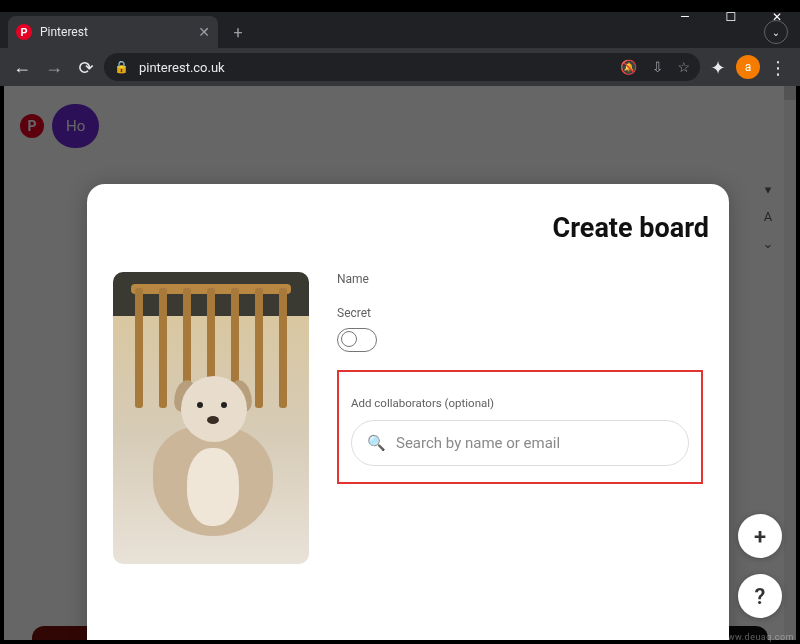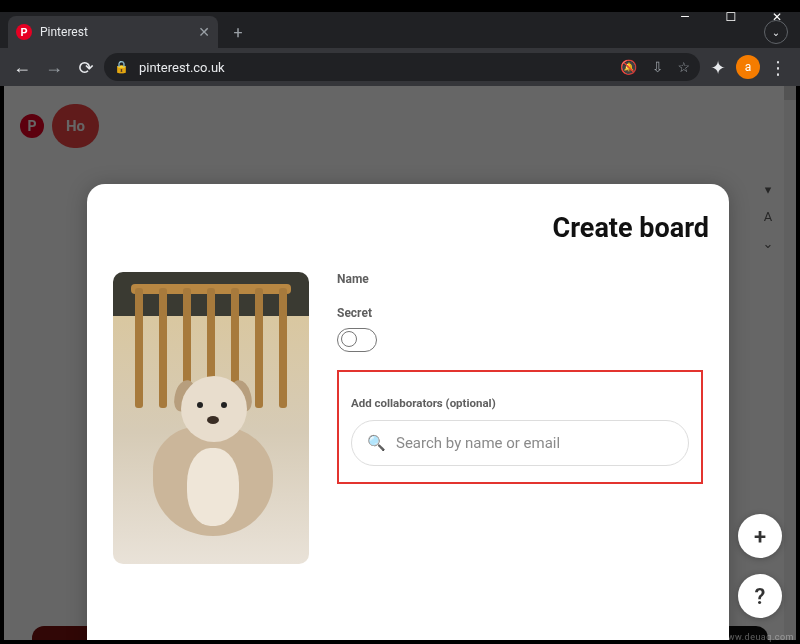--- a/index.html
+++ b/index.html
@@ -28,21 +28,21 @@
   .lock { color: #9aa0a6; font-size: 12px; }
   .omnibox-right { margin-left: auto; display: flex; gap: 14px; color: #9aa0a6; }
   .omnibox-right span { font-size: 14px; }
   .avatar { width: 24px; height: 24px; background: #f57c00; border-radius: 50%; display: flex; align-items: center; justify-content: center; color: #fff; font-size: 12px; }
 
   
   .viewport { position: absolute; top: 86px; left: 4px; right: 4px; bottom: 4px; background: #fff; overflow: hidden; }
   .page-dim { position: absolute; inset: 0; background: rgba(0,0,0,0.6); }
   .pg-header { height: 80px; display: flex; align-items: center; padding: 0 16px; gap: 8px; }
   .pg-logo { width: 24px; height: 24px; background: #e60023; border-radius: 50%; display:flex; align-items:center; justify-content:center; color:#fff; font-weight:bold; font-size:14px; }
-  .pg-home { height: 44px; padding: 0 14px; background: #ef4444; color: #fff; border-radius: 22px; display:flex; align-items:center; font-weight:700; font-size:15px; }
+  .pg-home { height: 44px; padding: 0 14px; background: #6d28d9; color: #fff; border-radius: 22px; display:flex; align-items:center; font-weight:400; font-size:15px; }
   .rt-controls { position: absolute; right: 8px; top: 96px; width: 40px; display:flex; flex-direction:column; gap: 12px; align-items:center; }
   .rt-arrow, .rt-a, .rt-chev { color:#5f5f5f; font-size:13px; }
 
   
   .modal { position: absolute; top: 98px; left: 83px; width: 642px; height: 532px; background: #fff; border-radius: 18px; box-shadow: 0 2px 20px rgba(0,0,0,.25); padding: 28px 20px 16px 20px; }
   .modal h1 { text-align: right; font-size: 27px; font-weight: 700; color: #111; margin-bottom: 28px; }
   .modal-body { display: flex; gap: 28px; padding: 0 6px; }
   .thumb { width: 196px; height: 292px; border-radius: 10px; background: linear-gradient(180deg,#3a3a32 0%, #3a3a32 15%, #d9c7a0 15%, #d6cbb6 55%, #e9e2d8 100%); position: relative; overflow:hidden; }
   .headboard { position:absolute; top:16px; left:22px; right:22px; height:120px; display:flex; justify-content:space-between; }
   .bar { width:8px; background:#a77a3c; border-radius:3px; }
@@ -51,21 +51,21 @@
   .dog-body { position:absolute; bottom:0; left:0; width:120px; height:110px; background:#cbb69a; border-radius:40% 45% 50% 50%; }
   .dog-chest { position:absolute; bottom:10px; left:34px; width:52px; height:78px; background:#efe6d8; border-radius:45%; }
   .dog-head { position:absolute; top:0; left:28px; width:66px; height:66px; background:#e8ddcd; border-radius:50%; }
   .dog-ear1 { position:absolute; top:4px; left:22px; width:20px; height:32px; background:#b79e7d; border-radius:50% 50% 40% 40%; transform:rotate(12deg);}
   .dog-ear2 { position:absolute; top:4px; left:78px; width:20px; height:32px; background:#b79e7d; border-radius:50% 50% 40% 40%; transform:rotate(-12deg);}
   .dog-eye { position:absolute; top:26px; width:6px; height:6px; background:#222; border-radius:50%; }
   .dog-eye.l { left:44px; } .dog-eye.r { left:68px; }
   .dog-nose { position:absolute; top:40px; left:54px; width:12px; height:8px; background:#3a2d24; border-radius:50%; }
 
   .form { flex: 1; }
-  .flabel { font-size: 12px; color: #5f5f5f; margin-bottom: 8px; display:block;font-weight:bold; }
+  .flabel { font-size: 12px; color: #5f5f5f; margin-bottom: 8px; display:block; }
   .name-input { width: 100%; height: 48px; border: 2px solid #5aa9e6; outline: 2px solid rgba(90,169,230,.35); outline-offset: 0; border-radius: 16px; padding: 0 16px; font-size: 15px; color: #333; }
   .secret-row { margin-top: 20px; }
   .toggle { margin-top: 6px; width: 40px; height: 24px; border: 1.5px solid #767676; border-radius: 999px; position: relative; background:#fff; }
   .toggle .knob { position:absolute; top:2px; left:3px; width:16px; height:16px; border:1.5px solid #767676; border-radius:50%; background:#fff; }
 
   .collab-box { margin-top: 18px; border: 2px solid #e3342f; padding: 24px 12px 16px 12px; }
   .collab-box .flabel { font-size: 11.5px; }
   .search-wrap { position: relative; margin-top: 10px; }
   .search-input { width: 100%; height: 46px; border: 1.5px solid #ddd; border-radius: 999px; padding: 0 16px 0 44px; font-size: 15px; color: #333; }
   .search-input::placeholder { color: #8a8a8a; }

